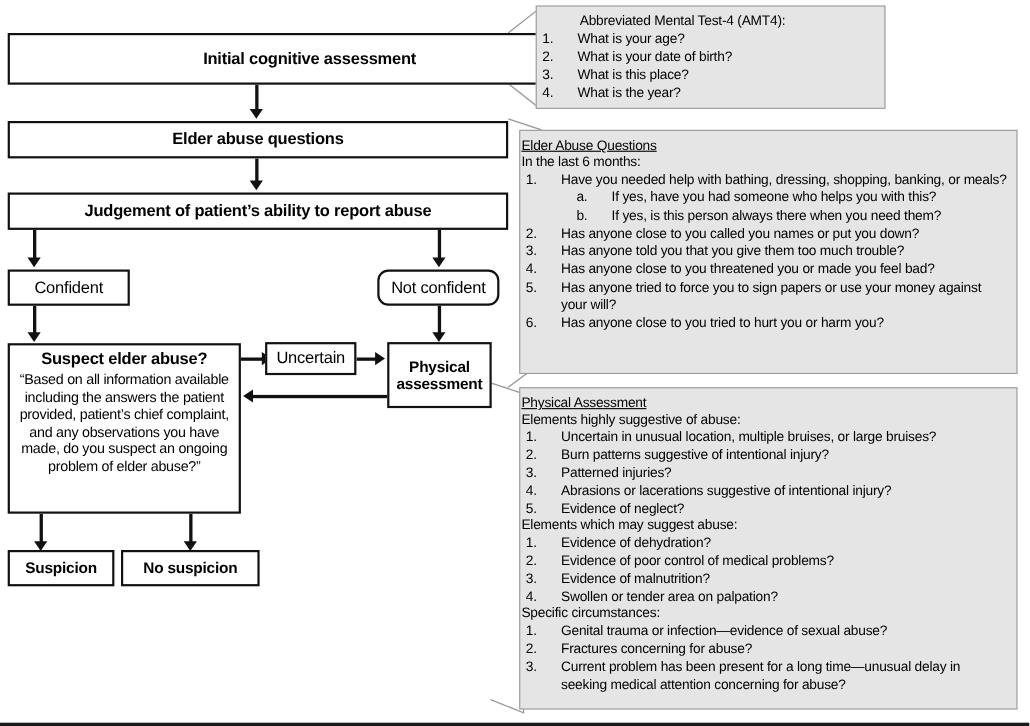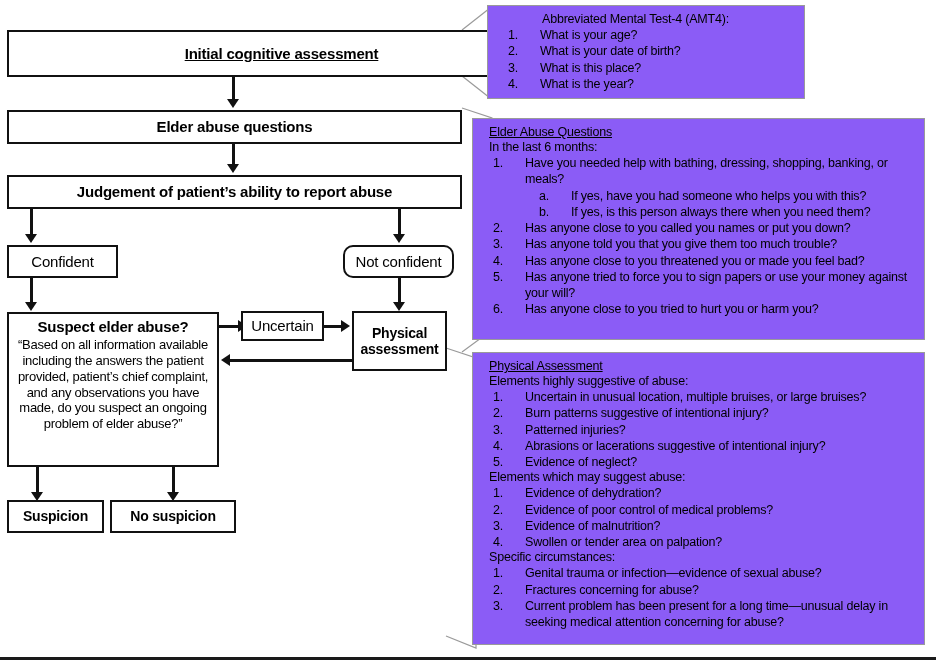--- a/index.html
+++ b/index.html
@@ -112,24 +112,24 @@
     border-bottom: 6px solid transparent;
     border-right: 9px solid #111111;
     z-index: 2;
   }
 
   
   .panel {
     position: absolute;
     box-sizing: border-box;
     border: 1px solid #9a9a9a;
-    background: #8b5cf6;
+    background: #e5e5e5;
     color: #000000;
     z-index: 4;
-    padding: 6px 8px 6px 16px;
+    padding: 6px 8px 6px 1px;
   }
   .panel .ptitle {
     font-size: 12.5px;
     letter-spacing: -0.2px;
     margin-bottom: 1px;
   }
   .panel .ptitle.underline { text-decoration: underline; }
   .panel .ptitle.centeredish { padding-left: 38px; }
   .panel .psub {
     font-size: 12.5px;
@@ -177,21 +177,21 @@
 
   <svg class="leader" viewBox="0 0 936 660">
 
     <polyline points="462,30 490,8 490,98 462,76" fill="#ffffff" stroke="#9a9a9a" stroke-width="1.2"></polyline>
 
     <polyline points="462,108 492,118 492,330 462,352" fill="#ffffff" stroke="#9a9a9a" stroke-width="1.2"></polyline>
 
     <polyline points="446,348 476,358 476,648 446,636" fill="#ffffff" stroke="#9a9a9a" stroke-width="1.2"></polyline>
   </svg>
 
-  <div class="fbox" style="left:7px; top:30px; width:549px; height:47px;text-decoration:underline;">
+  <div class="fbox" style="left:7px; top:30px; width:549px; height:47px;">
     <span class="t">Initial cognitive assessment</span>
   </div>
 
   <div class="vline" style="left:232px; top:77px; height:24px;"></div>
   <div class="arrow-down" style="left:227px; top:99px;"></div>
 
   <div class="fbox" style="left:7px; top:110px; width:455px; height:34px;">
     <span class="t">Elder abuse questions</span>
   </div>
 

